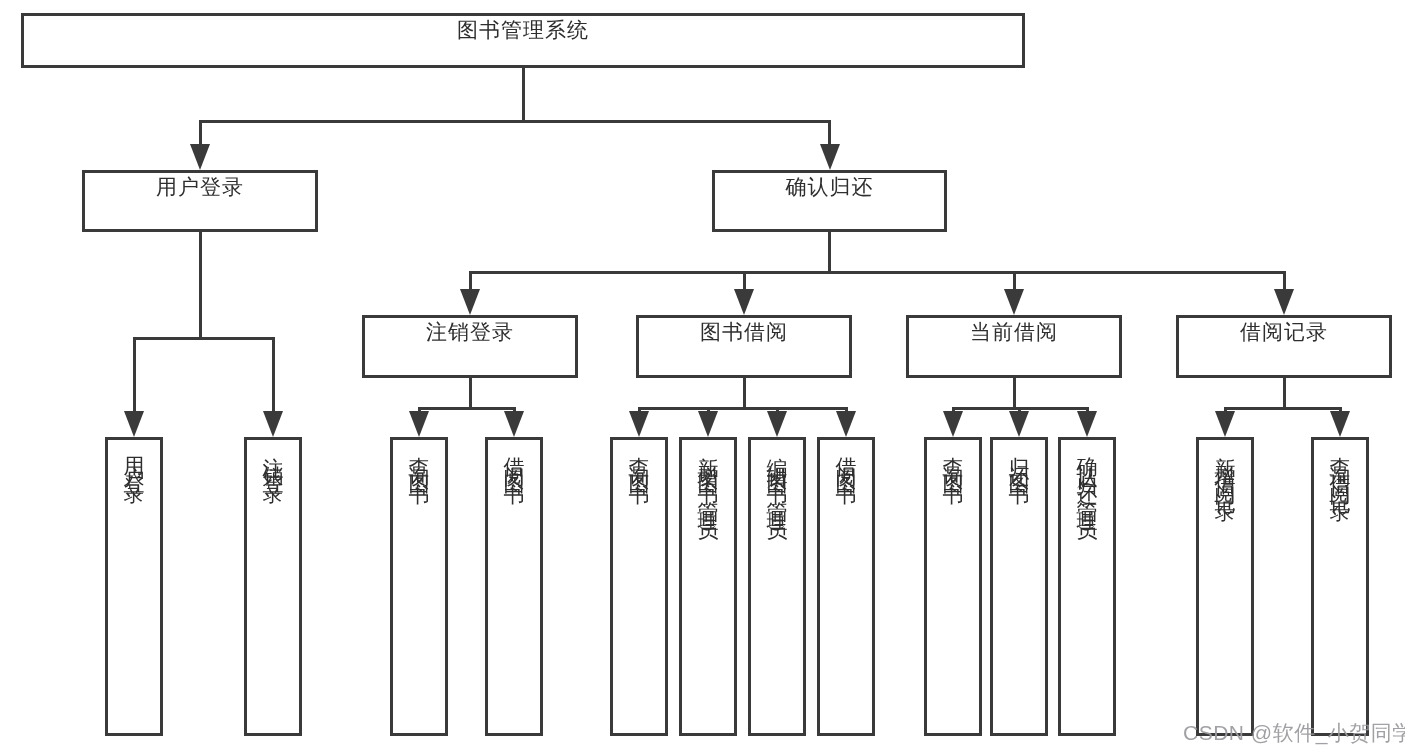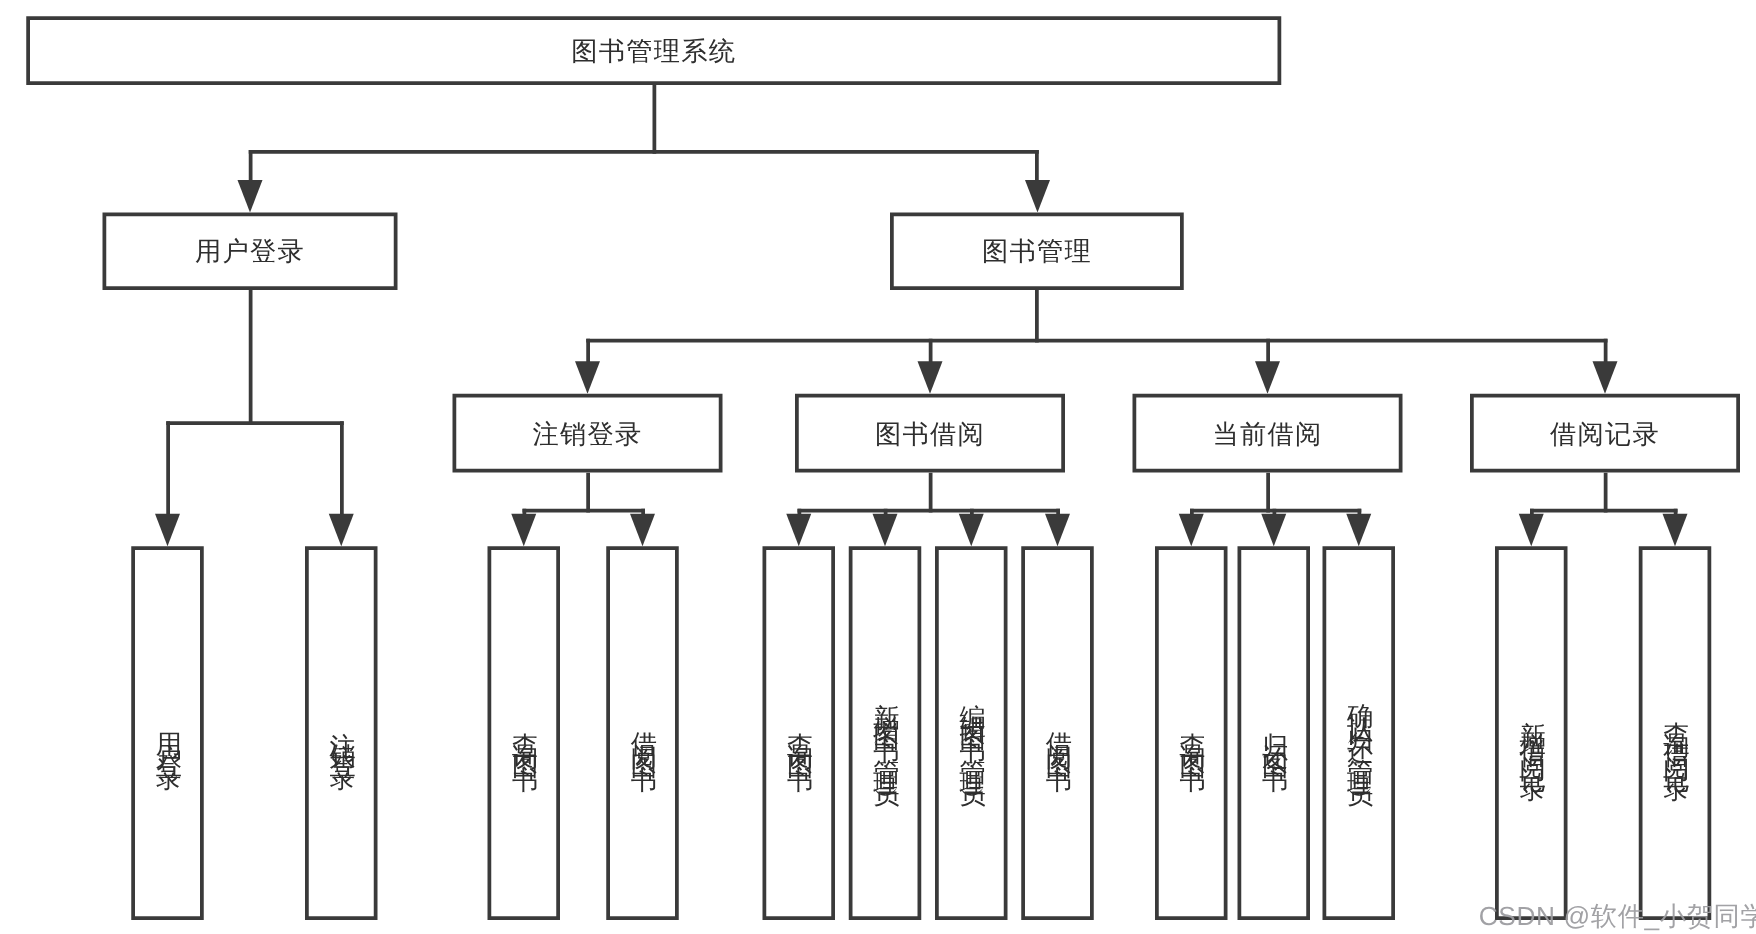--- a/index.html
+++ b/index.html
@@ -15,21 +15,20 @@
     width: 1405px;
     height: 747px;
     background: var(--bg, #ffffff);
   }
   .node {
     position: absolute;
     box-sizing: border-box;
     border: 3px solid var(--line, #3a3a3a);
     background: var(--fill, #ffffff);
     display: flex;
-    align-items: center;
     justify-content: center;
     color: var(--text, #2e2e2e);
     font-size: 21px;
     z-index: 2;
   }
   .node .label {
     white-space: nowrap;
     letter-spacing: 1px;
   }
   .node.vertical .label {
@@ -64,21 +63,21 @@
 
 <div id="stage" style="--bg: #ffffff; --line: #3a3a3a; --fill: #ffffff; --text: #2e2e2e; border-color: rgb(58, 58, 58);">
   <div class="watermark" style="left: 1183px; top: 719px; color: rgb(157, 157, 161);">CSDN @软件_小贺同学</div>
 <div class="node" style="left: 21px; top: 13px; width: 1004px; height: 55px;">
       <span class="label">图书管理系统</span>
     </div>
     <div class="node" style="left: 82px; top: 170px; width: 236px; height: 62px;">
       <span class="label">用户登录</span>
     </div>
     <div class="node" style="left: 712px; top: 170px; width: 235px; height: 62px;">
-      <span class="label">图书管理</span>
+      <span class="label">确认归还</span>
     </div>
     <div class="node" style="left: 362px; top: 315px; width: 216px; height: 63px;">
       <span class="label">注销登录</span>
     </div>
     <div class="node" style="left: 906px; top: 315px; width: 216px; height: 63px;">
       <span class="label">当前借阅</span>
     </div>
     <div class="node" style="left: 636px; top: 315px; width: 216px; height: 63px;">
       <span class="label">图书借阅</span>
     </div>

